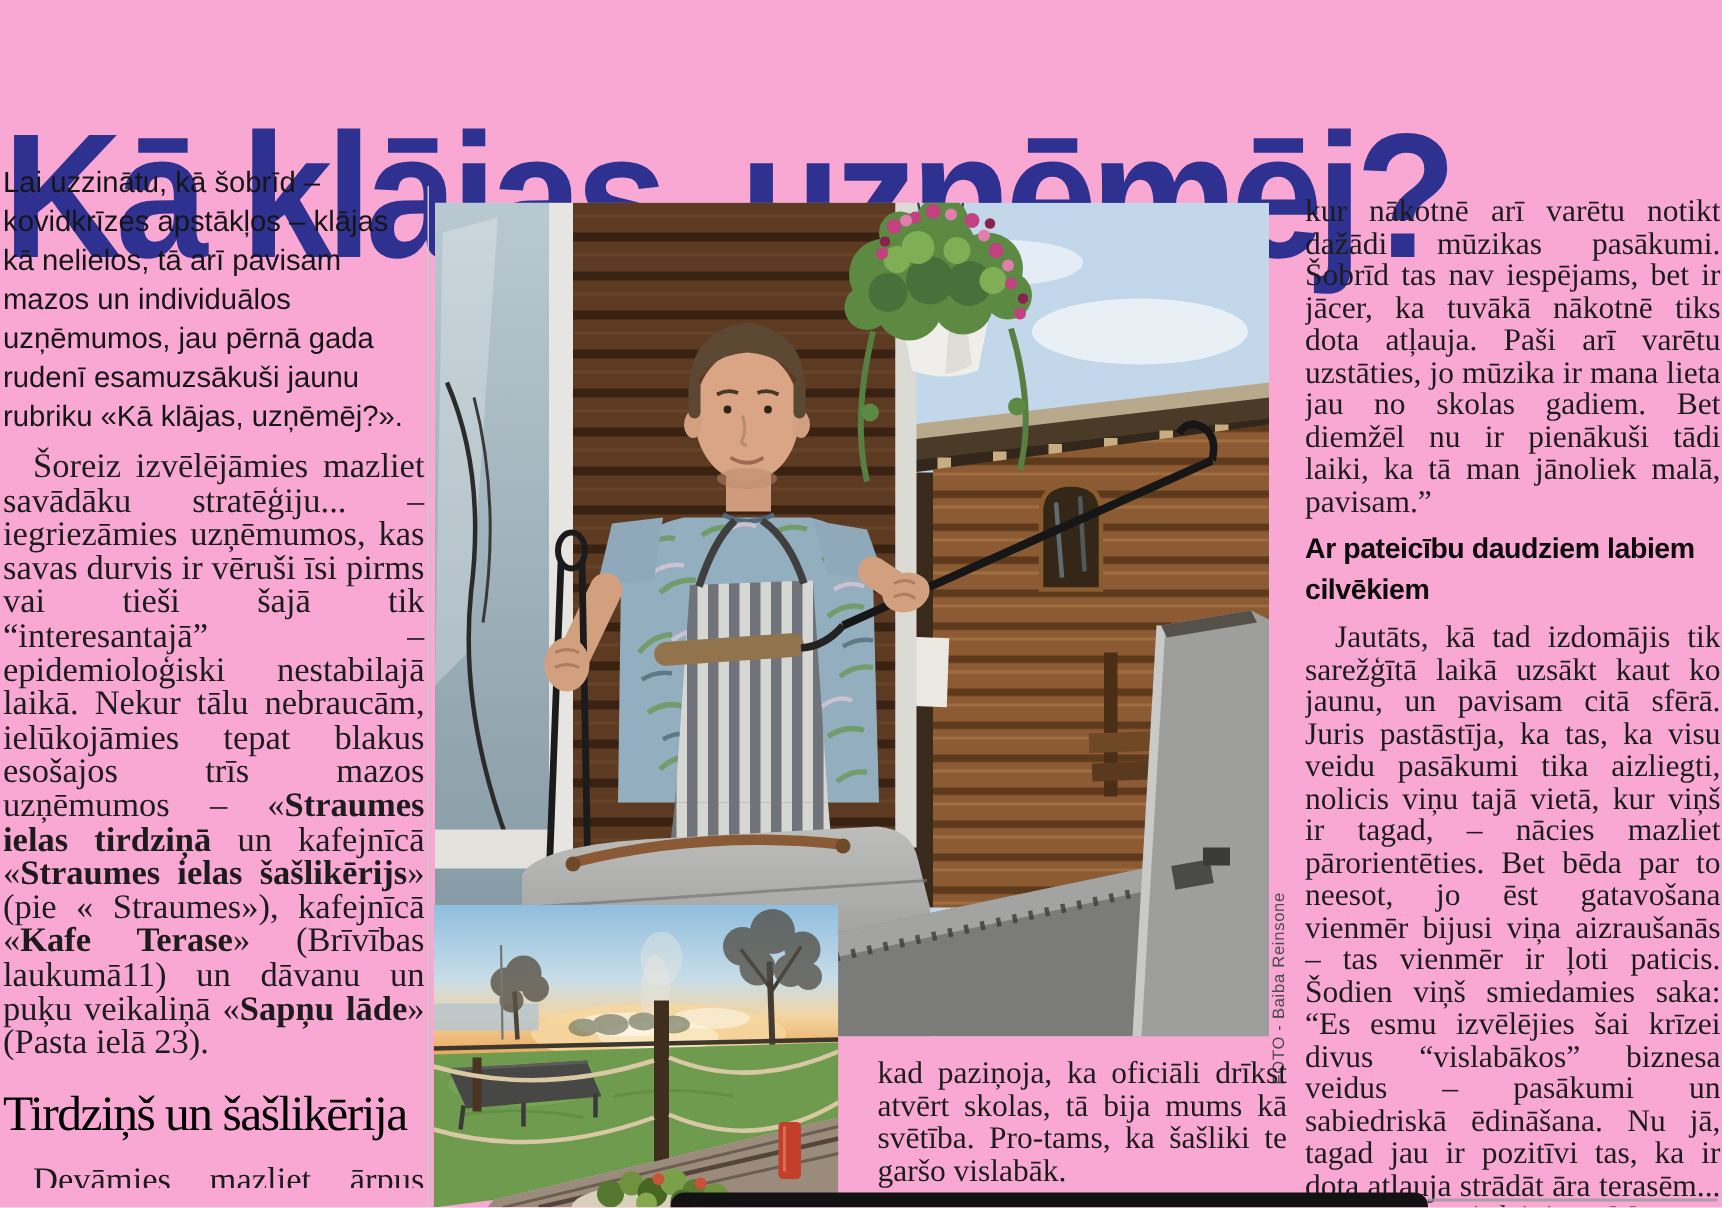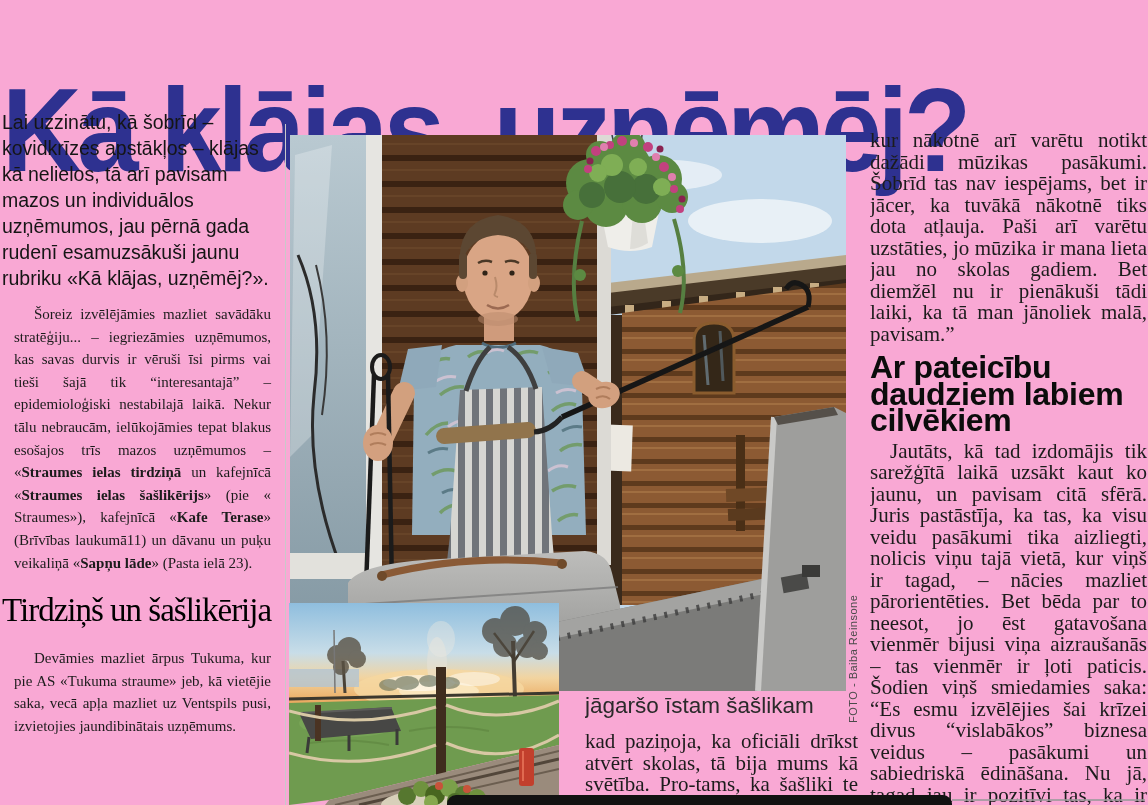--- a/index.html
+++ b/index.html
@@ -9,26 +9,26 @@
   .headline{position:absolute;left:2px;top:0px;white-space:nowrap;
             font-family:"Liberation Sans",sans-serif;font-weight:bold;
             font-size:102px;line-height:108px;letter-spacing:-4px;color:#2e3190;
             transform:scale(1.08,1.16);transform-origin:0 0;}
   
   .rule-v{position:absolute;left:285px;top:124px;width:1px;height:681px;background:#c9c9c9;}
   
   .col-left{position:absolute;left:2px;top:109px;width:281px;height:683px;overflow:hidden;}
   .lead{font-family:"Liberation Sans",sans-serif;font-size:19.5px;line-height:26px;
         margin:0 0 9px 0;color:#151515;}
-  .body-lg{font-size:15px;line-height:22.6px;text-align:justify;margin:12px;}
+  .body-lg{font-size:23px;line-height:22.6px;text-align:justify;margin:0;}
   .body-sm{font-size:21px;line-height:21.5px;text-align:justify;margin:0;}
   .indent{text-indent:20px;}
   .h2{font-family:"Liberation Serif",serif;font-weight:normal;font-size:33px;line-height:49px;
       letter-spacing:-1px;color:#000;margin:12px 0 8px 0;}
-  .h3{font-family:"Liberation Sans",sans-serif;font-weight:bold;font-size:32px;
+  .h3{font-family:"Liberation Sans",sans-serif;font-weight:bold;font-size:19px;
       line-height:26.5px;letter-spacing:-0.3px;color:#0c0c0c;margin:9px 0 7px 0;}
   b,strong{font-weight:bold;}
   
   .photo-main{position:absolute;left:290px;top:135px;width:556px;height:556px;overflow:hidden;}
   .photo-inset{position:absolute;left:289px;top:603px;width:270px;height:202px;overflow:hidden;}
   .photo-main svg,.photo-inset svg{display:block;width:100%;height:100%;}
   
   .credit{position:absolute;left:845px;top:553px;height:170px;width:17px;
           font-family:"Liberation Sans",sans-serif;font-size:11px;line-height:16px;
           color:#4a4a4a;letter-spacing:.5px;writing-mode:vertical-rl;transform:rotate(180deg);
@@ -356,21 +356,20 @@
         <circle cx="150" cy="183" r="4" fill="#c7533a"></circle>
           <circle cx="178" cy="186" r="4" fill="#c7533a"></circle>
       </g>
     </svg>
   </div>
 
   <div class="credit">FOTO - Baiba Reinsone</div>
 
   <div class="col-caption">
     <p class="caption">
-        <span style="display:block">jāgaršo īstam šašlikam</span>
       </p>
     <p class="body-sm"><span>kad paziņoja, ka oficiāli drīkst atvērt skolas, tā bija mums kā svētība. Pro-</span><span>tams, ka šašliki te garšo vislabāk.</span></p>
   </div>
 
   <div class="col-right">
     <p class="body-sm">kur nākotnē arī varētu notikt dažādi mūzikas pasākumi. Šobrīd tas nav iespējams, bet ir jācer, ka tuvākā nākotnē tiks dota atļauja. Paši arī varētu uzstāties, jo mūzika ir mana lieta jau no skolas gadiem. Bet diemžēl nu ir pienākuši tādi laiki, ka tā man jānoliek malā, pavisam.”</p>
     <h3 class="h3">Ar pateicību daudziem labiem cilvēkiem</h3>
     <p class="body-sm indent"><span>Jautāts, kā tad izdomājis tik sarežģītā laikā uzsākt kaut ko jaunu, un pavisam citā sfērā. Juris pastāstīja, ka tas, ka visu veidu pasākumi tika aizliegti, nolicis viņu tajā vietā, kur viņš ir tagad, – nācies mazliet pārorientēties. Bet bēda par to neesot, jo ēst gatavošana vienmēr bijusi viņa aizraušanās – tas vienmēr ir ļoti paticis. Šodien viņš smiedamies saka: “Es esmu izvēlējies šai krīzei divus “vislabākos” biznesa veidus – pasākumi un sabiedriskā ēdināšana. Nu jā, tagad jau ir pozitīvi tas, ka ir dota atļauja strādāt āra terasēm... un protams, tirdziņiem. Man nav jāmaksā nomas maksa, jo zemes īpašnieks esmu es pats; tas arī atvieglo darbu un var mazliet mierīgāk strādāt un neiespringt, ja ir lietaināka diena un klientu mazāk. Jā, vieta man ir laba, un te ir tikai</span> <span>viens šāds tirdziņš.</span></p>
   </div>
 

